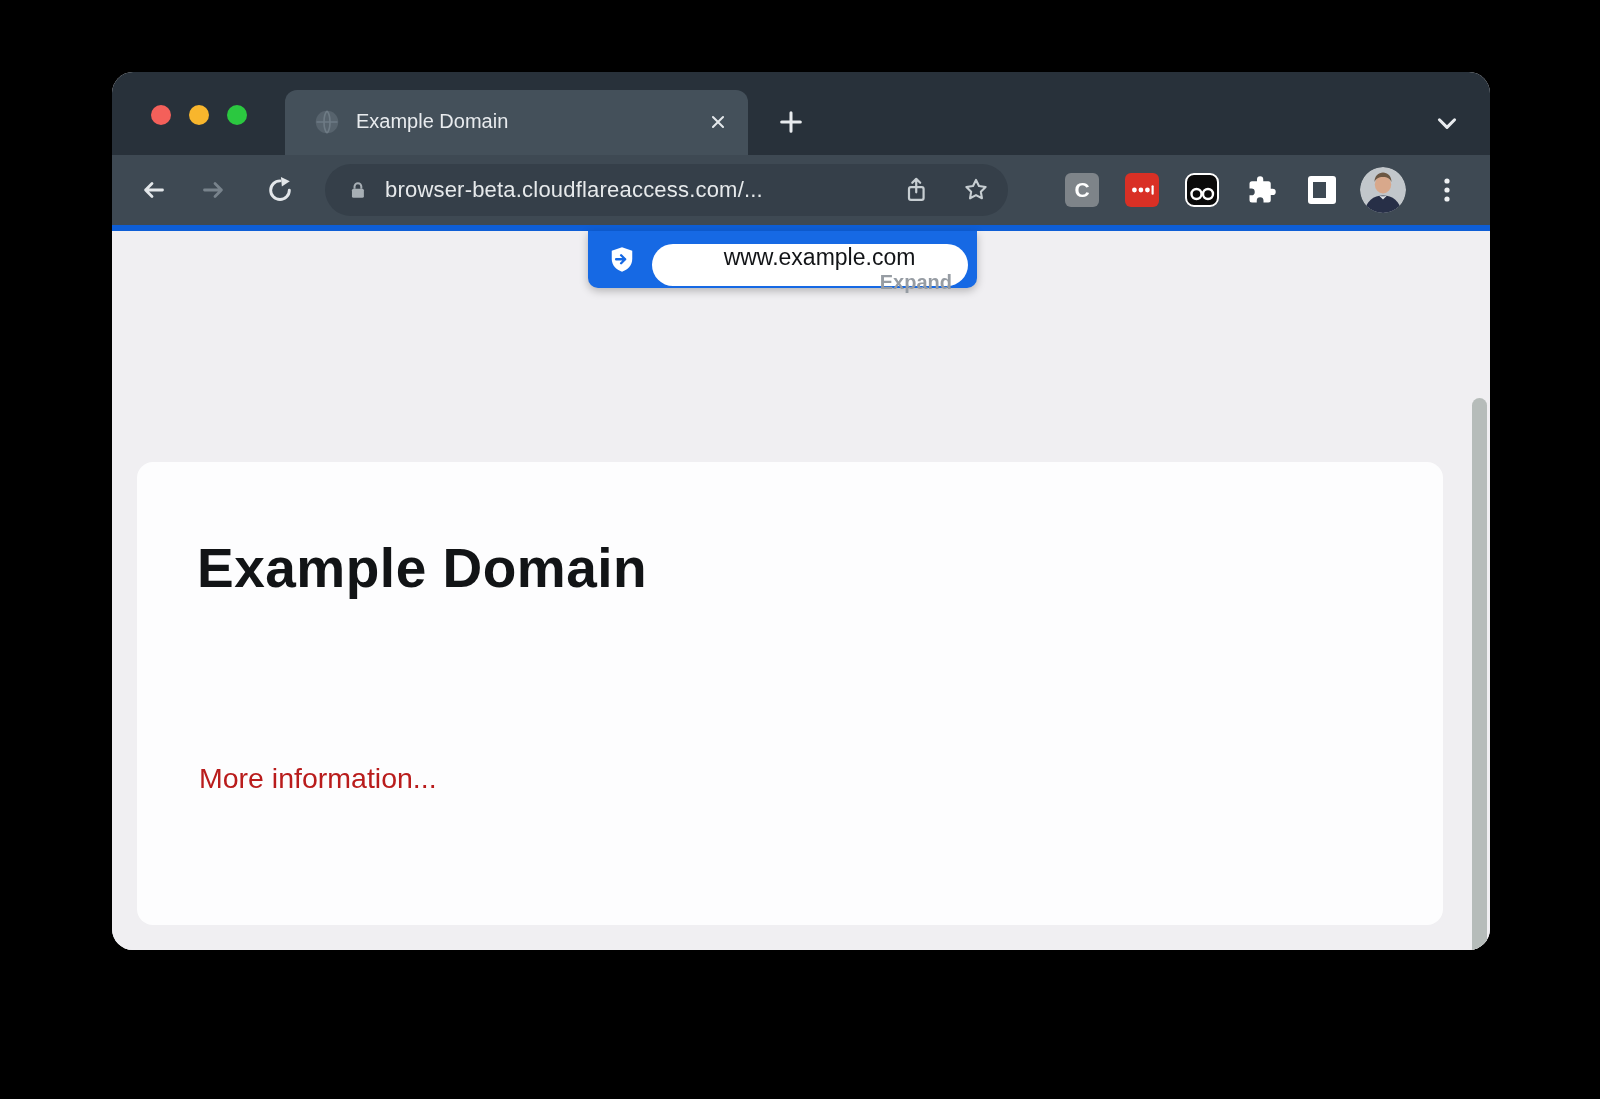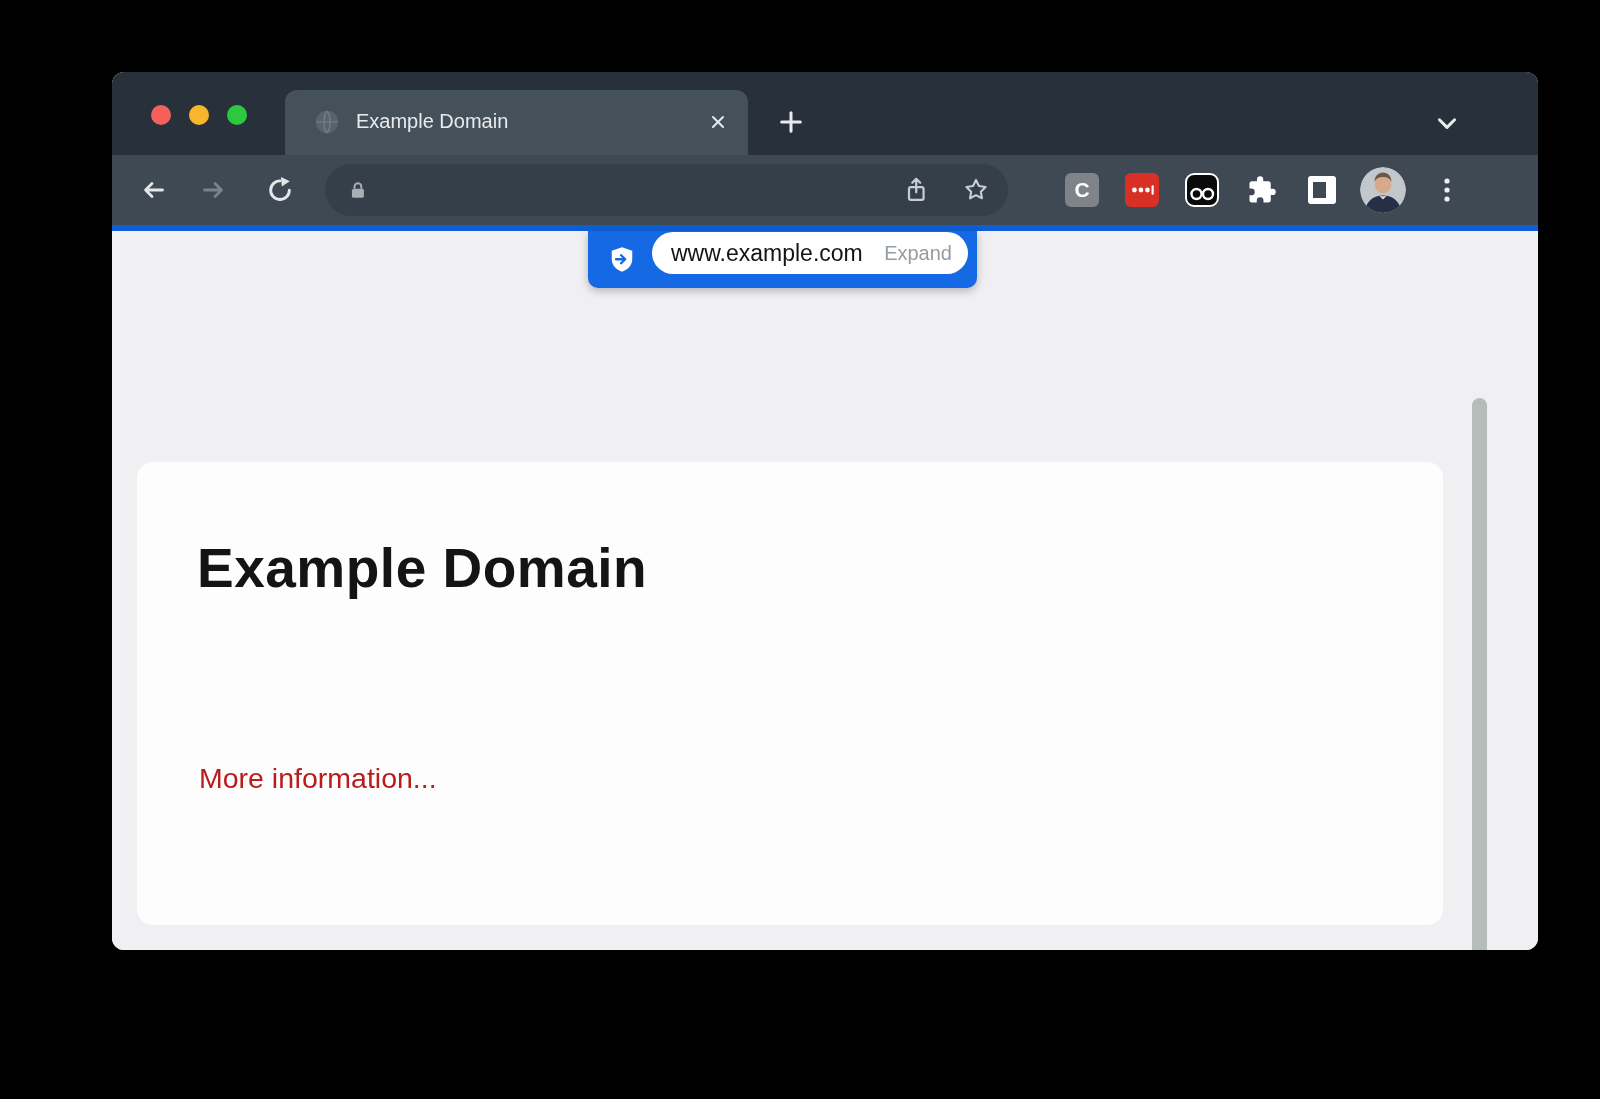--- a/index.html
+++ b/index.html
@@ -3,23 +3,22 @@
 <meta charset="utf-8">
 <style>
   html,body{margin:0;padding:0;}
   body{
     width:1600px;height:1099px;background:#000;position:relative;overflow:hidden;
     font-family:"Liberation Sans","DejaVu Sans",sans-serif;
     -webkit-font-smoothing:antialiased;
   }
   .window{
     position:absolute;left:112px;top:72px;width:1378px;height:878px;
-    border-radius:12px;overflow:hidden;background:#f0eff2;
+    border-radius:21px;overflow:hidden;background:#f0eff2;
     box-shadow:0 24px 70px rgba(0,0,0,.6);
-    padding-left:48px;
   }
   
   .tabstrip{position:absolute;left:0;top:0;right:0;height:83px;background:#28313a;}
   .traffic{position:absolute;top:33px;width:20px;height:20px;border-radius:50%;}
   .t-red{left:39px;background:#f4605a;}
   .t-yellow{left:77px;background:#f8b62d;}
   .t-green{left:115px;background:#2bc840;}
   .tab{
     position:absolute;left:173px;top:18px;width:463px;height:65px;
     background:#44505a;border-radius:12px 12px 0 0;
@@ -68,25 +67,25 @@
   .accent-line{position:absolute;left:0;top:153px;right:0;height:6px;background:#0e5ed6;}
   
   .content{position:absolute;left:0;top:159px;right:0;bottom:0;background:#f0eff2;}
   .isolation-badge{
     position:absolute;left:476px;top:0;width:389px;height:57px;
     background:#1669e4;border-radius:0 0 10px 10px;
     box-shadow:0 3px 8px rgba(0,0,0,.25);
   }
   .badge-shield{position:absolute;left:19px;top:14px;width:30px;height:30px;}
   .badge-pill{
-    position:absolute;left:64px;top:1px;width:316px;height:42px;
-    background:#fff;border-radius:21px;display:flex;align-items:center;
+    position:absolute;left:64px;top:13px;width:316px;height:42px;
+    background:#fff;border-radius:21px;display:flex;align-items:center;flex-direction:column;
   }
   .badge-domain{margin-left:19px;font-size:23px;color:#121417;white-space:nowrap;}
-  .badge-expand{margin-left:auto;margin-right:16px;font-size:20px;color:#969ca3;cursor:pointer;white-space:nowrap;}
+  .badge-expand{margin-left:auto;margin-right:16px;font-size:20px;color:#969ca3;cursor:pointer;white-space:nowrap;font-weight:bold;}
   .card{
     position:absolute;left:25px;top:231px;width:1306px;height:463px;
     background:#fdfdfe;border-radius:16px;
   }
   .card h1{
     position:absolute;left:60px;top:74px;margin:0;
     font-size:55px;font-weight:700;color:#121416;letter-spacing:.5px;
   }
   .card p{
     position:absolute;left:60px;top:196px;margin:0;width:1160px;
@@ -160,20 +159,21 @@
       </svg>
     </span>
 
     <div class="addressbar">
       <span class="lock">
         <svg width="22" height="22" viewBox="0 0 24 24">
           <rect x="6.5" y="10.5" width="13" height="10" rx="1.8" fill="#a7afb5"></rect>
           <path d="M9.3 10.5V8.3a3.7 3.7 0 0 1 7.4 0v2.2" stroke="#a7afb5" stroke-width="2.2" fill="none"></path>
         </svg>
       </span>
+      <span class="url-text">browser-beta.cloudflareaccess.com/...</span>
 
       <span class="icon-btn share-btn" style="position:absolute;">
         <svg width="28" height="28" viewBox="0 0 24 24">
           <rect x="6" y="9.5" width="12.5" height="11" rx="1.6" stroke="#c7ced2" stroke-width="1.9" fill="none"></rect>
           <path d="M12.2 14V2.8M8.8 5.8l3.4-3.3 3.4 3.3" stroke="#c7ced2" stroke-width="1.9" stroke-linecap="round" stroke-linejoin="round" fill="none"></path>
         </svg>
       </span>
 
       <span class="icon-btn star-btn" style="position:absolute;">
         <svg width="28" height="28" viewBox="0 0 24 24">

